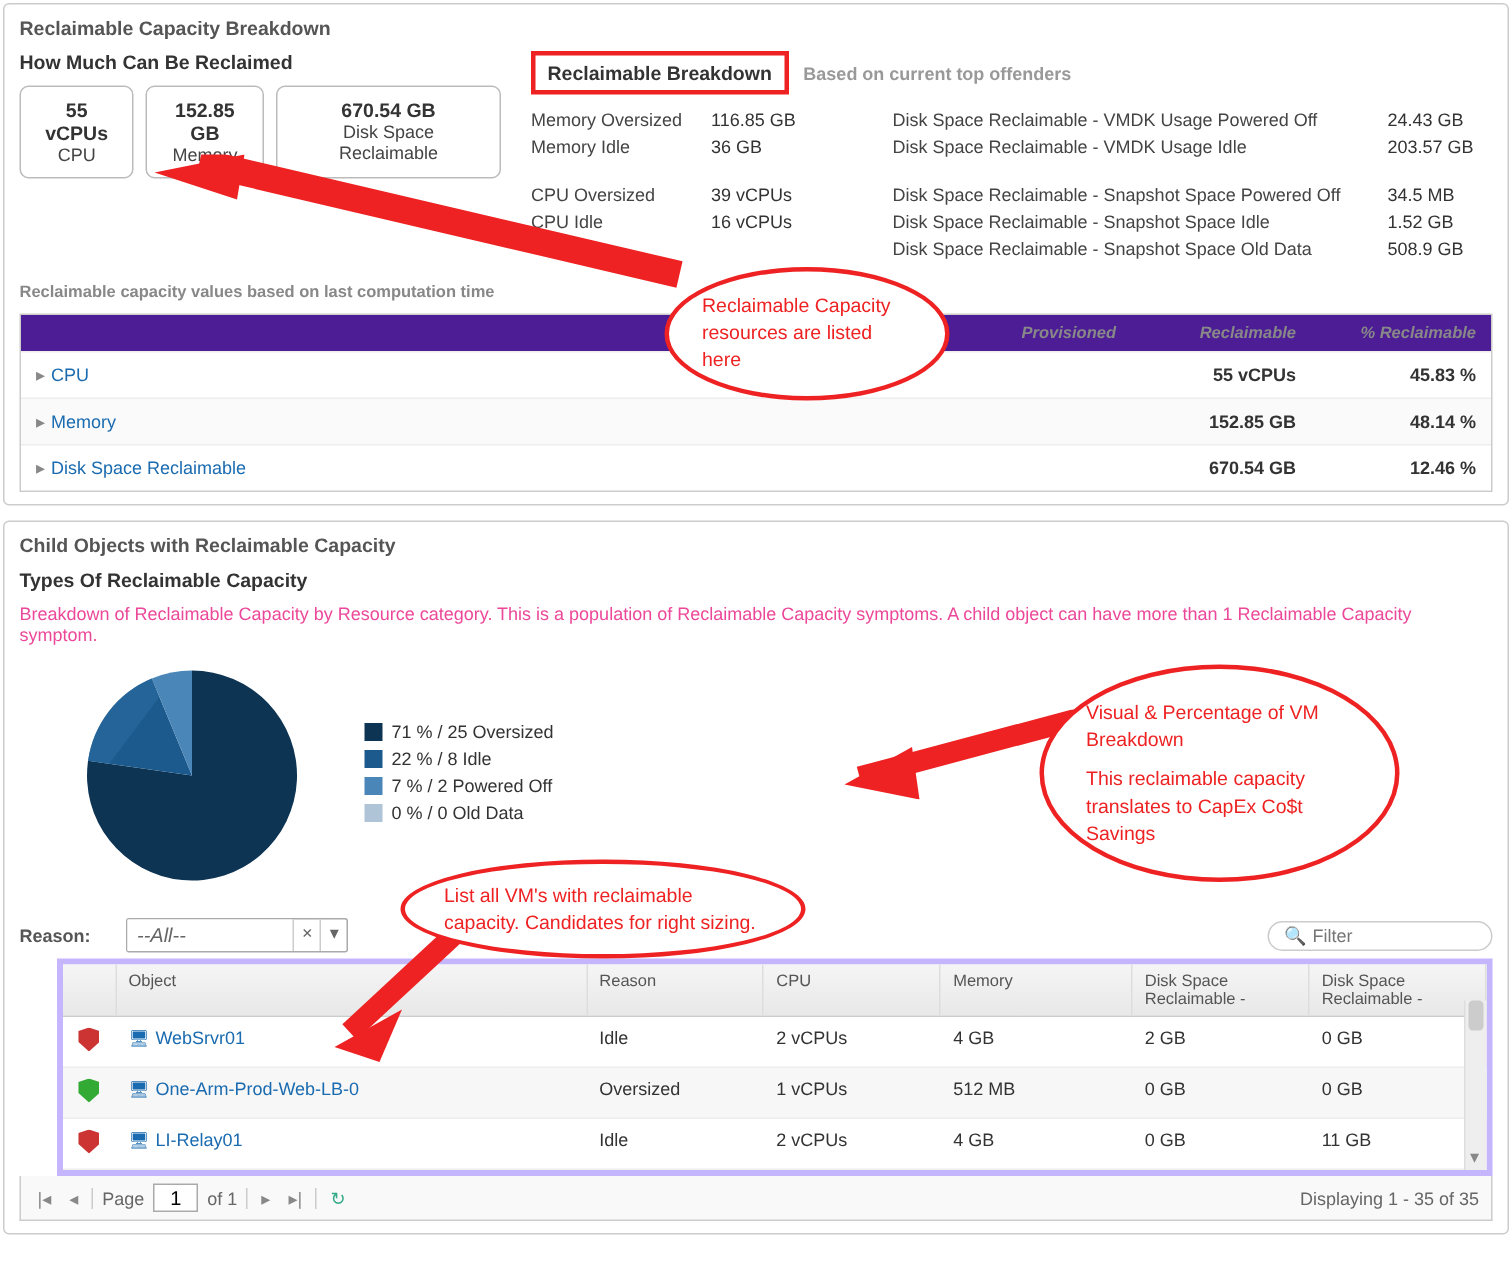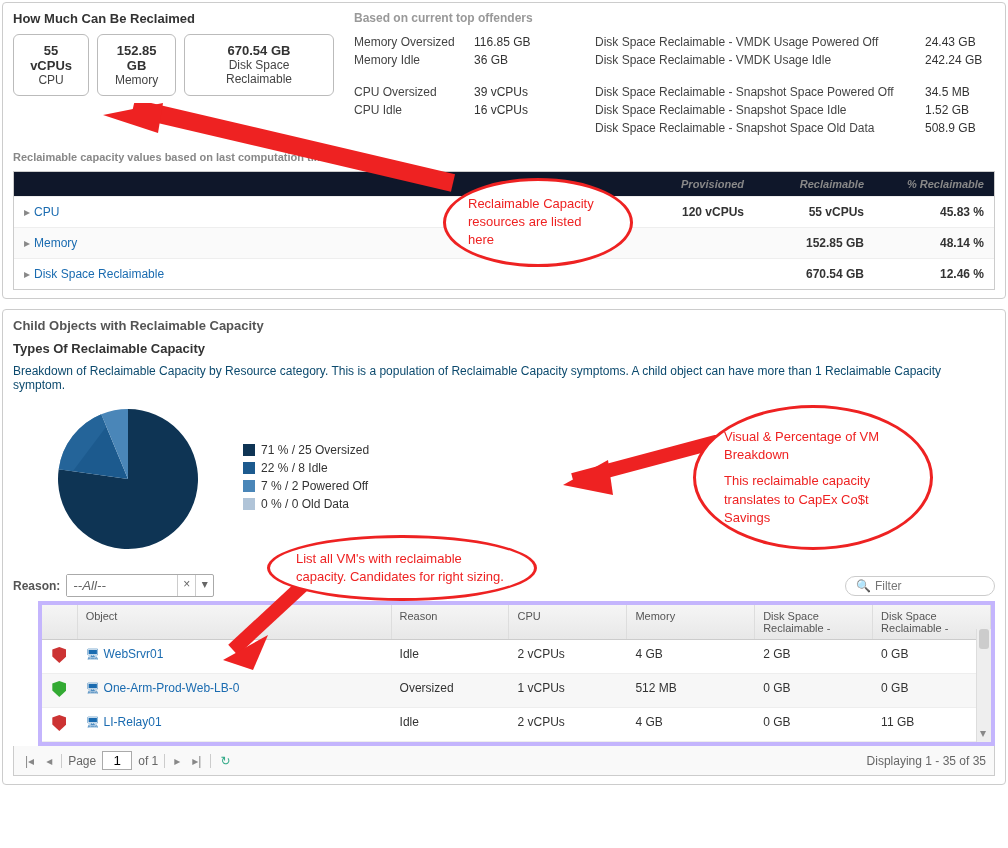--- a/index.html
+++ b/index.html
@@ -21,36 +21,36 @@
 .breakdown-grid { display: flex; gap: 41px; }
 .bcol { }
 .bcol .row { display: flex; margin-bottom: 4px; }
 .bcol .row .l { color: #444; }
 .bcol.a .row .l { width: 120px; }
 .bcol.a .row .v { width: 80px; }
 .bcol.b .row .l { width: 330px; }
 .bcol.b .row .v { width: 70px; }
 .note { color: #888; font-weight: bold; font-size: 11px; margin: 12px 0 8px 0; }
 .table1 { width: 100%; border: 1px solid #ccc; }
-.table1 .thead { background: #0f172a; display: flex; font-size: 11px; color: #888; font-style: italic; padding-left: 20px; }
+.table1 .thead { background: #4c1d95; display: flex; font-size: 11px; color: #888; font-style: italic; padding-left: 20px; }
 .table1 .thead div { padding: 6px 10px; text-align: right; }
 .table1 .tr { display: flex; border-top: 1px solid #eee; }
 .table1 .tr div { padding: 8px 10px; }
 .table1 .tr.alt { background: #fafafa; }
 .table1 .c-obj { flex: 1; color: #1a6bb0; }
 .table1 .c-prov { width: 120px; text-align: right; font-weight: bold; }
 .table1 .c-recl { width: 120px; text-align: right; font-weight: bold; }
 .table1 .c-pct { width: 120px; text-align: right; font-weight: bold; }
 .table1 .thead .c-obj { color: #888; }
 .caret { color: #888; margin-right: 4px; }
-.desc { color: #0c4a6e; font-size: 12px; margin-bottom: 12px; }
+.desc { color: #ec4899; font-size: 12px; margin-bottom: 12px; }
 .pie-row { display: flex; align-items: center; gap: 40px; margin: 10px 0 20px 40px; }
 .legend .li { display: flex; align-items: center; gap: 6px; margin-bottom: 4px; }
 .swatch { width: 12px; height: 12px; display: inline-block; }
-.reason-row { display: flex; align-items: center; gap: 6px; margin-bottom: 4px; }
+.reason-row { display: flex; align-items: center; gap: 24px; margin-bottom: 4px; }
 .reason-label { font-weight: bold; color: #555; }
 .combo { display: flex; border: 1px solid #aaa; border-radius: 2px; }
 .combo .ci { width: 110px; padding: 3px 6px; border: none; outline: none; color: #666; font-style: italic; }
 .combo .cx, .combo .cd { width: 18px; border-left: 1px solid #ccc; text-align: center; cursor: pointer; color: #666; padding-top: 2px; }
 .search-box { margin-left: auto; border: 1px solid #ccc; border-radius: 12px; padding: 2px 10px; width: 150px; display: flex; align-items: center; gap: 4px; color: #999; }
 .search-box input { border: none; outline: none; width: 100px; font-size: 12px; color: #a16207; }
 .grid { border: 4px solid #c4b5fd; position: relative; margin-left: 25px; }
 .grid .ghead { display: flex; background: linear-gradient(#f5f5f5,#e8e8e8); border-bottom: 1px solid #ccc; }
 .grid .ghead div { padding: 5px 8px; font-size: 11px; color: #555; border-right: 1px solid #ddd; }
 .grid .gr { display: flex; border-bottom: 1px solid #eee; }
@@ -74,40 +74,42 @@
 .scrollbar-v { position: absolute; right: 0; top: 24px; bottom: 0; width: 15px; background: #eee; border-left: 1px solid #ddd; }
 .scroll-thumb { position: absolute; left: 2px; right: 2px; background: #ccc; border-radius: 3px; }
 
 .callout { position: absolute; border: 3px solid #e22; border-radius: 50%; padding: 14px 22px; background: #fff; color: #e22; font-size: 13px; line-height: 1.4; z-index: 10; }
 svg.ann { position: absolute; z-index: 9; pointer-events: none; }
 </style>
 </head>
 <body>
 
 <div class="panel">
+  <div class="panel-title">Reclaimable Capacity Breakdown</div>
   <div class="top-row">
     <div class="left-col">
       <div class="sub-title">How Much Can Be Reclaimed</div>
       <div class="boxes">
         <div class="metric-box">
           <div class="val">55 vCPUs</div>
           <div class="lbl">CPU</div>
         </div>
         <div class="metric-box">
           <div class="val">152.85 GB</div>
           <div class="lbl">Memory</div>
         </div>
         <div class="metric-box wide">
           <div class="val">670.54 GB</div>
           <div class="lbl">Disk Space Reclaimable</div>
         </div>
       </div>
     </div>
     <div class="breakdown-col">
       <div class="breakdown-header">
+        <div class="breakdown-title-box">Reclaimable Breakdown</div>
         <div class="based-on">Based on current top offenders</div>
       </div>
       <div class="breakdown-grid">
         <div class="bcol a">
           <div class="row">
               <span class="l">Memory Oversized</span>
               <span class="v">116.85 GB</span>
             </div>
           <div class="row">
               <span class="l">Memory Idle</span>
@@ -123,21 +125,21 @@
               <span class="v">16 vCPUs</span>
             </div>
         </div>
         <div class="bcol b">
           <div class="row">
               <span class="l">Disk Space Reclaimable - VMDK Usage Powered Off</span>
               <span class="v">24.43 GB</span>
             </div>
           <div class="row">
               <span class="l">Disk Space Reclaimable - VMDK Usage Idle</span>
-              <span class="v">242.24 GB</span>
+              <span class="v">203.57 GB</span>
             </div>
           <div class="row" style="height:10px"></div>
           <div class="row">
               <span class="l">Disk Space Reclaimable - Snapshot Space Powered Off</span>
               <span class="v">34.5 MB</span>
             </div>
           <div class="row">
               <span class="l">Disk Space Reclaimable - Snapshot Space Idle</span>
               <span class="v">1.52 GB</span>
             </div>
@@ -152,21 +154,20 @@
   <div class="note">Reclaimable capacity values based on last computation time</div>
   <div class="table1">
     <div class="thead">
       <div class="c-obj"></div>
       <div class="c-prov">Provisioned</div>
       <div class="c-recl">Reclaimable</div>
       <div class="c-pct">% Reclaimable</div>
     </div>
     <div class="tr">
       <div class="c-obj"><span class="caret">▸</span><span>CPU</span></div>
-      <div class="c-prov">120 vCPUs</div>
       <div class="c-recl">55 vCPUs</div>
       <div class="c-pct">45.83 %</div>
     </div>
     <div class="tr alt">
       <div class="c-obj"><span class="caret">▸</span><span>Memory</span></div>
       <div class="c-recl">152.85 GB</div>
       <div class="c-pct">48.14 %</div>
     </div>
     <div class="tr">
       <div class="c-obj"><span class="caret">▸</span><span>Disk Space Reclaimable</span></div>

